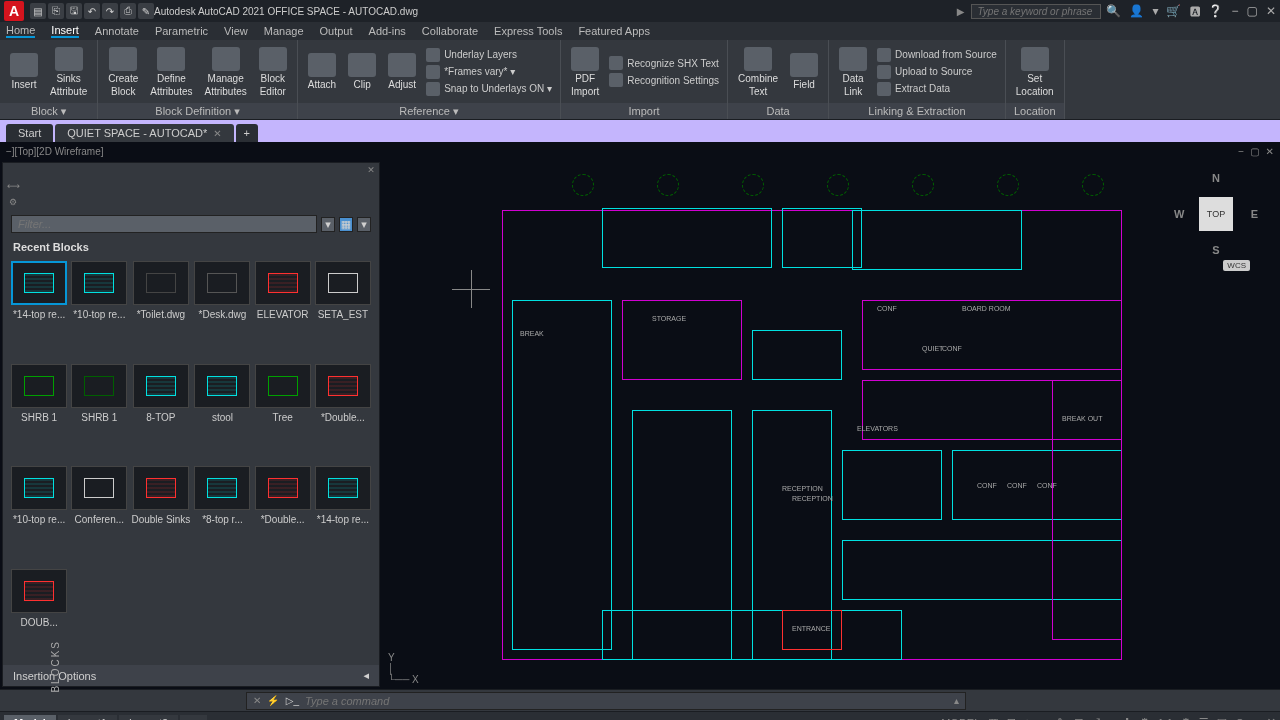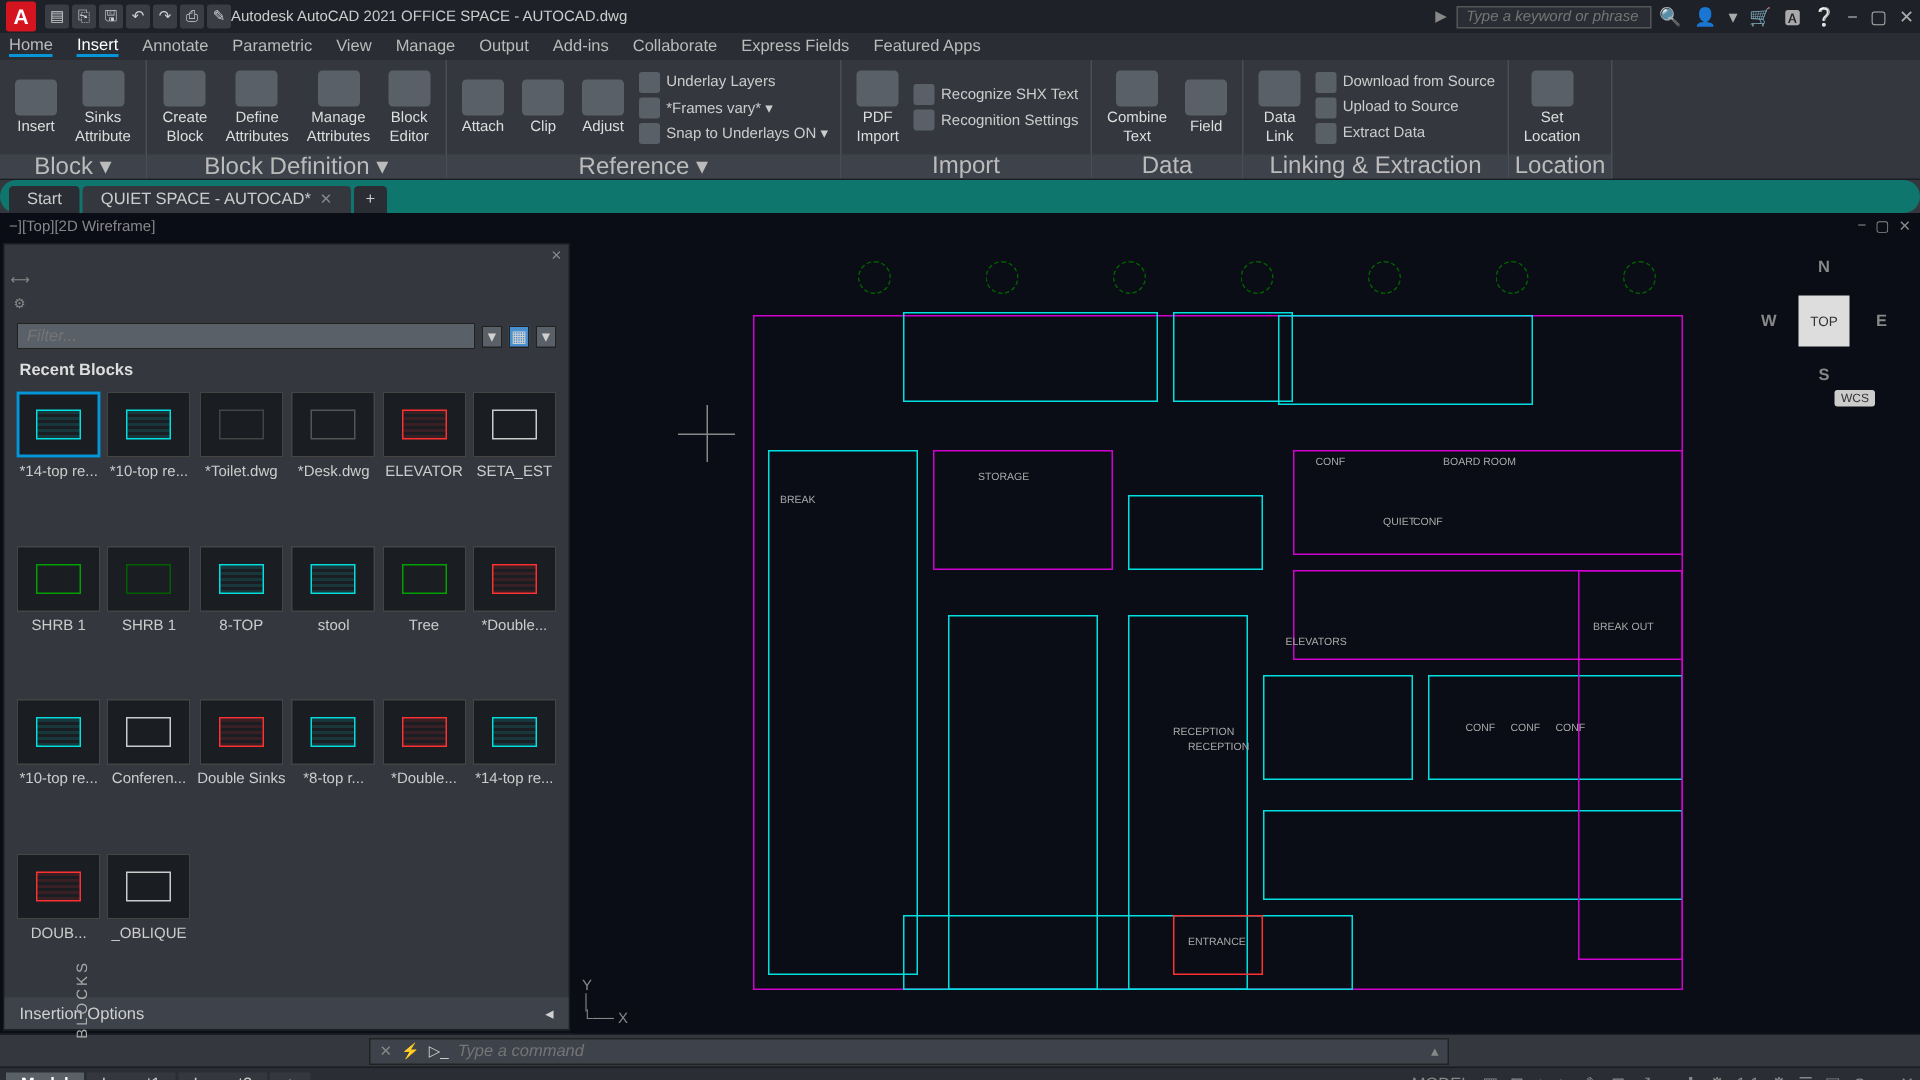--- a/index.html
+++ b/index.html
@@ -16,30 +16,30 @@
 .titlebar .right { display: flex; align-items:center; gap: 8px; font-size: 12px; color:#aaa; }
 
 
 .menurow { height: 18px; background: #2a2e34; display: flex; align-items:center; padding: 0 6px; gap: 16px; font-size: 11px; color:#bbb; }
 .menurow span:first-child { border-bottom:2px solid #0696d7; }
 
 
 .ribbon { height: 80px; background: #34383e; display: flex; border-bottom:1px solid #1a1d22; }
 .ribbon-panel { display:flex; flex-direction:column; border-right:1px solid #4a4e54; }
 .ribbon-body { flex:1; display:flex; align-items:center; padding: 2px 6px; gap:4px; }
-.ribbon-label { height:16px; background:#3e424a; font-size:16px; text-align:left; color:#bbb; display:flex; align-items:center; justify-content:center; padding:0 4px; }
+.ribbon-label { height:16px; background:#3e424a; font-size:11px; text-align:left; color:#bbb; display:flex; align-items:center; justify-content:center; padding:0 4px; }
 .rbig { display:flex; flex-direction:column; align-items:center; gap:2px; padding:2px 4px; cursor:pointer; }
 .rbig .ic { width:28px; height:24px; background:#5a6068; border-radius:3px; }
 .rbig span { font-size:10px; line-height:11px; text-align:center; color:#ddd; white-space:nowrap; }
 .rsmall { display:flex; align-items:center; gap:4px; font-size:10px; color:#ccc; padding:1px 2px; white-space:nowrap; cursor:pointer; }
 .rsmall .ic { width:14px; height:14px; background:#5a6068; border-radius:2px; }
 .rcol { display:flex; flex-direction:column; gap:1px; }
 
 
-.filetabs { height:22px; background:#0f766e; display:flex; align-items:flex-end; padding-left:6px; gap:2px;border-radius:11px; }
+.filetabs { height:22px; background:#c4b5fd; display:flex; align-items:flex-end; padding-left:6px; gap:2px; }
 .filetab { padding:3px 12px; background:#2a2e34; font-size:11px; color:#ccc; border-radius:3px 3px 0 0; display:flex; align-items:center; gap:6px; }
 .filetab.active { background:#34383e; }
 .filetab .x { font-size:10px; color:#888; }
 
 
 .vplabel { height:18px; background:#0a0d15; color:#888; font-size:10px; padding:2px 6px; display:flex; justify-content:space-between; align-items:center; }
 
 
 .main { position:relative; height:529px; background:#0a0d15; display:flex; }
 
@@ -137,21 +137,21 @@
 <div class="menurow" id="menurow">
     <span>Home</span>
     <span style="border-bottom: 2px solid rgb(6, 150, 215); color: rgb(255, 255, 255);">Insert</span>
     <span>Annotate</span>
     <span>Parametric</span>
     <span>View</span>
     <span>Manage</span>
     <span>Output</span>
     <span>Add-ins</span>
     <span>Collaborate</span>
-    <span>Express Fields</span>
+    <span>Express Tools</span>
     <span>Featured Apps</span>
   </div>
 
 <div class="ribbon" id="ribbon">
     <div class="ribbon-panel">
       <div class="ribbon-body">
         <div class="rbig">
           <div class="ic"></div>
           <span>Insert</span>
         </div>
@@ -433,26 +433,20 @@
           <div class="block-thumb">
             <div style="width: 30px; height: 20px; border: 1px solid rgb(0, 224, 224); background: repeating-linear-gradient(0deg, rgba(0, 224, 224, 0.133), rgba(0, 224, 224, 0.133) 2px, transparent 2px, transparent 4px);"></div>
           </div>
           <div class="block-label">*14-top re...</div>
         </div>
         <div class="block-item">
           <div class="block-thumb">
             <div style="width: 30px; height: 20px; border: 1px solid rgb(255, 48, 48); background: repeating-linear-gradient(0deg, rgba(255, 48, 48, 0.133), rgba(255, 48, 48, 0.133) 2px, transparent 2px, transparent 4px);"></div>
           </div>
           <div class="block-label">DOUB...</div>
-        </div>
-        <div class="block-item">
-          <div class="block-thumb">
-            <div style="width: 30px; height: 20px; border: 1px solid rgb(204, 204, 204);"></div>
-          </div>
-          <div class="block-label">_OBLIQUE</div>
         </div>
       </div>
     <div class="insertion">
       <span>Insertion Options</span>
       <span>◂</span>
     </div>
   </div>
 
   <div class="side-label">BLOCKS</div>
 

